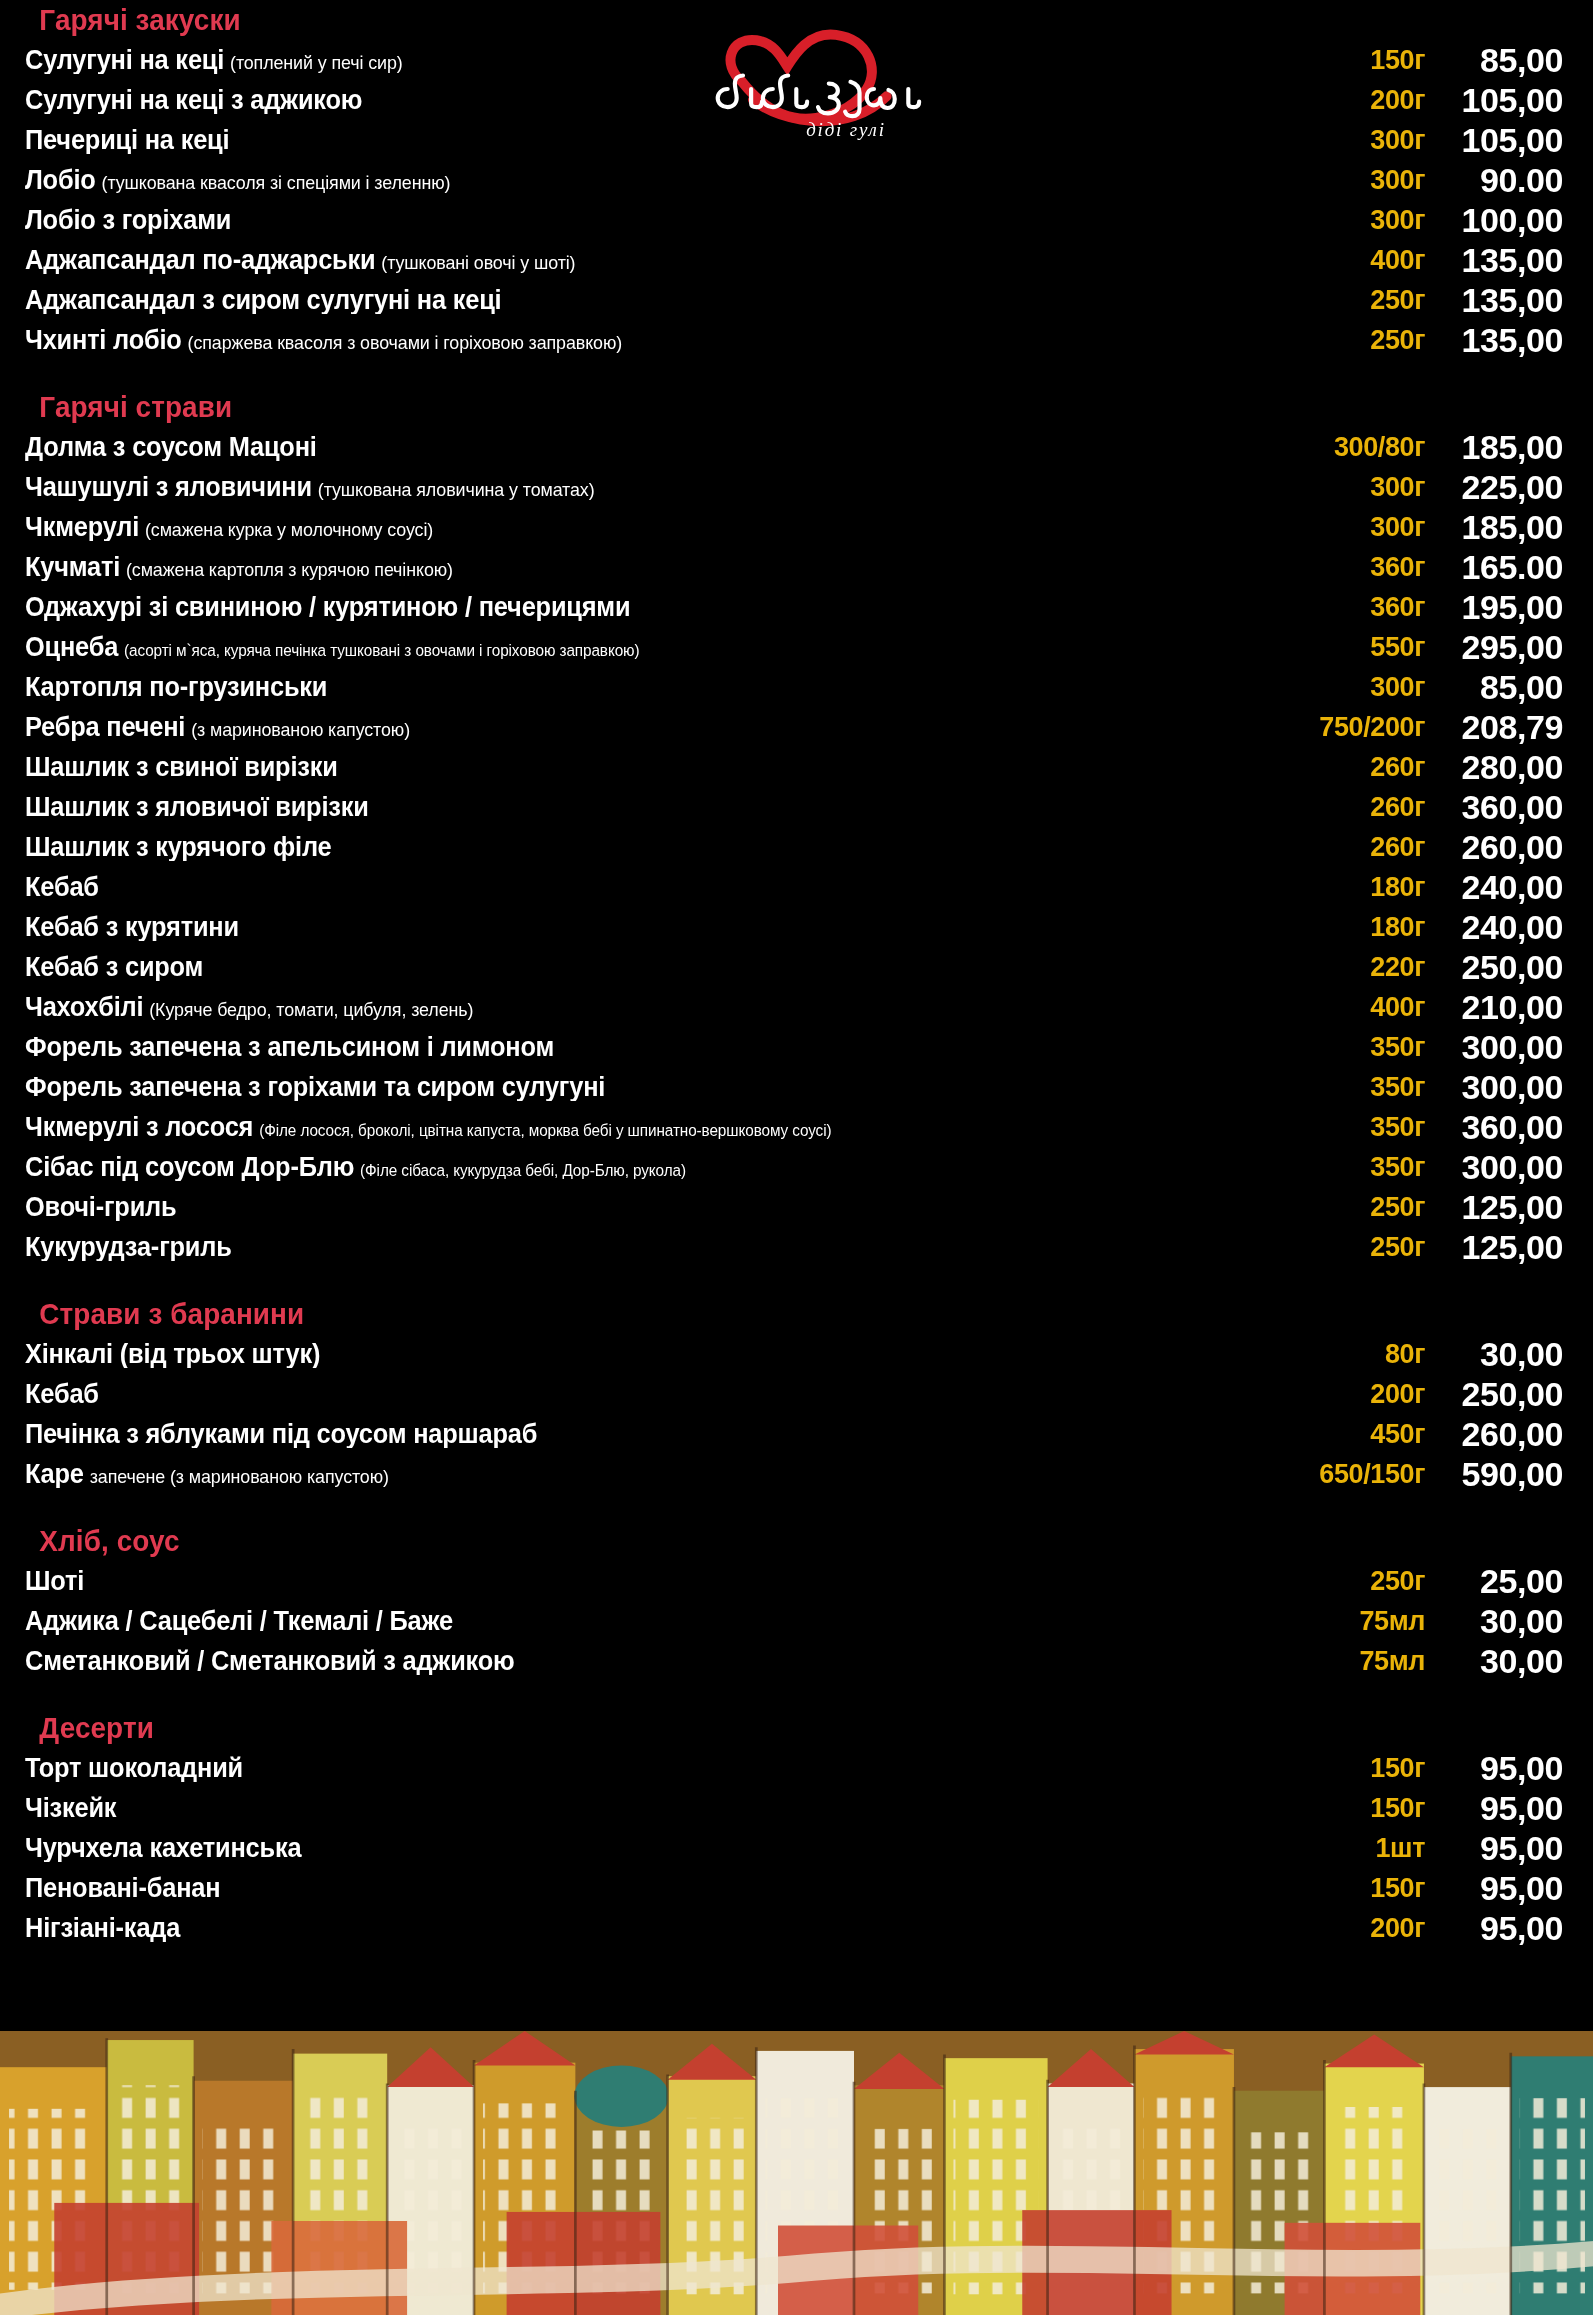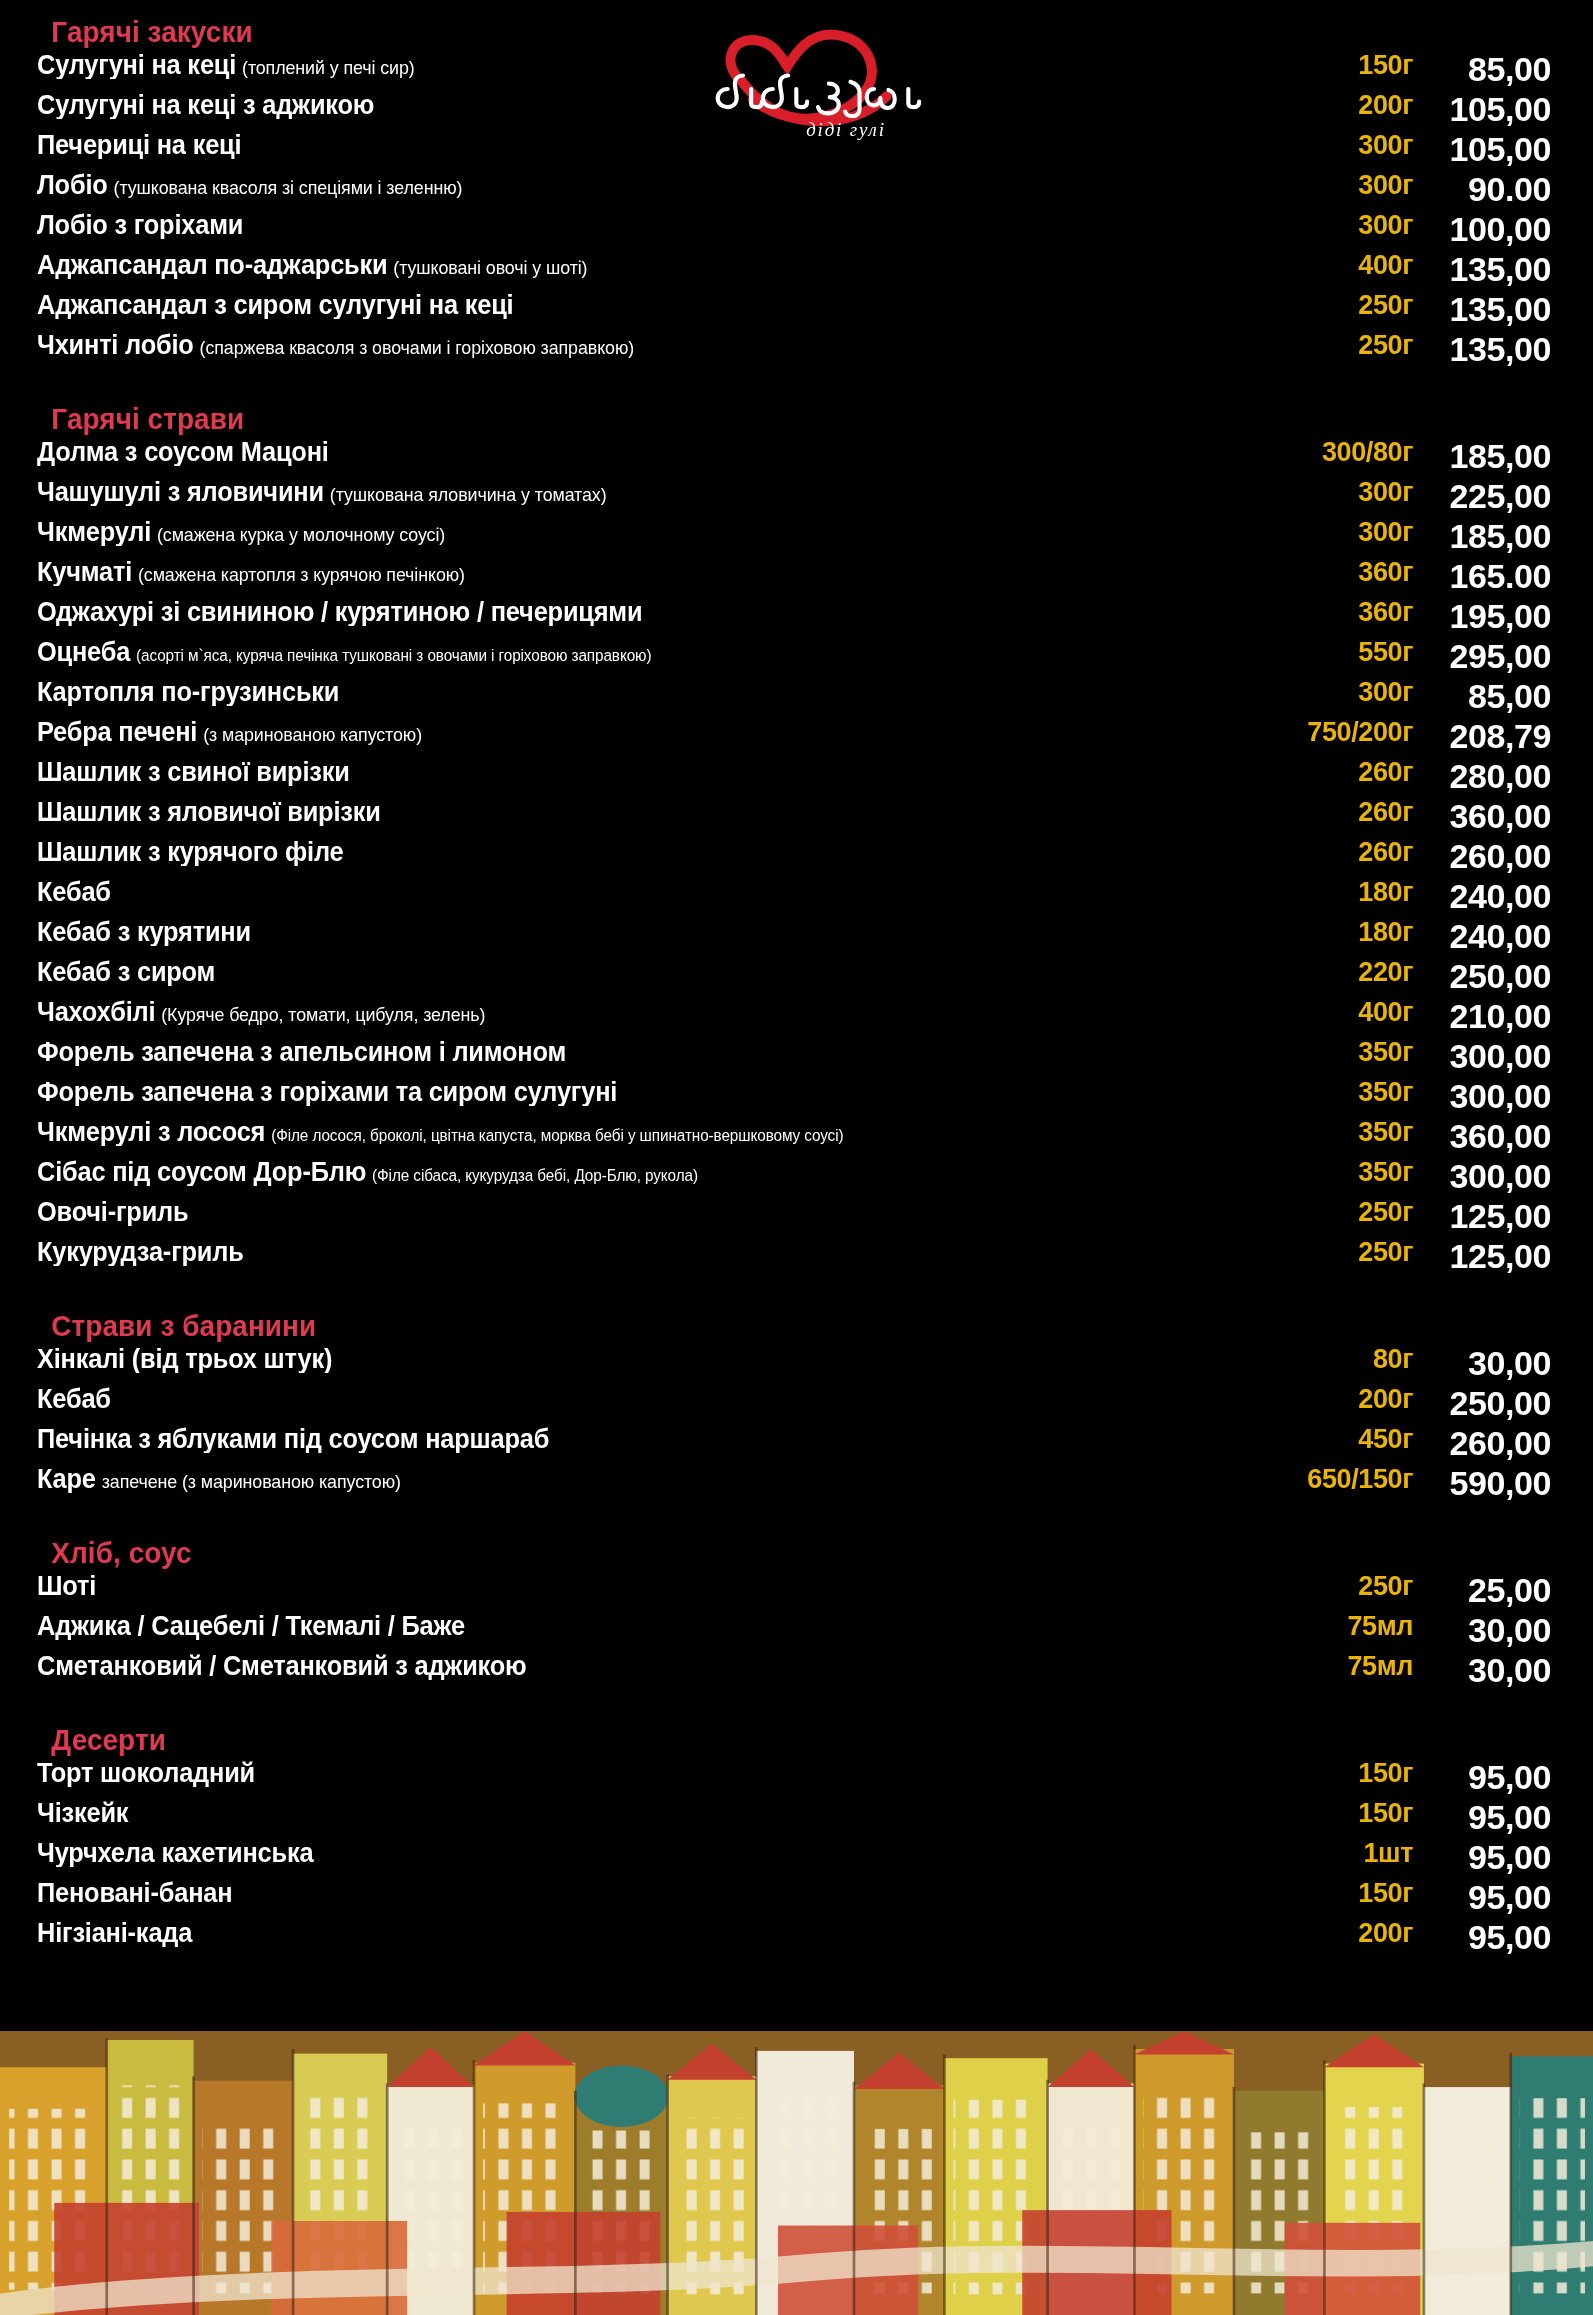--- a/index.html
+++ b/index.html
@@ -36,38 +36,38 @@
     pointer-events:none;
   }
   .logo svg{display:block;}
 
   .sections{
     position:absolute;
     left:0; top:0;
     width:1594px;
   }
 
-  .section{ margin:16px; }
+  .section{ margin:4px; }
   .section + .section{ margin-top:31px; }
 
   .section-title{
     color:#e03a50;
     font-size:30px;
     font-weight:700;
     letter-spacing:0.1px;
     line-height:1.05;
     padding:0 0 4.5px 38px;
     font-family:"Liberation Sans", sans-serif;
     transform:scaleX(0.93);
     transform-origin:left center;
   }
 
   .row{
     display:flex;
-    align-items:flex-start;
+    align-items:center;
     padding:0 27px 0 21px;
     line-height:1.0;
     height:40px;
   }
 
   .name-wrap{
     flex:1 1 auto;
     white-space:nowrap;
     overflow:hidden;
     transform:scaleX(0.94);

